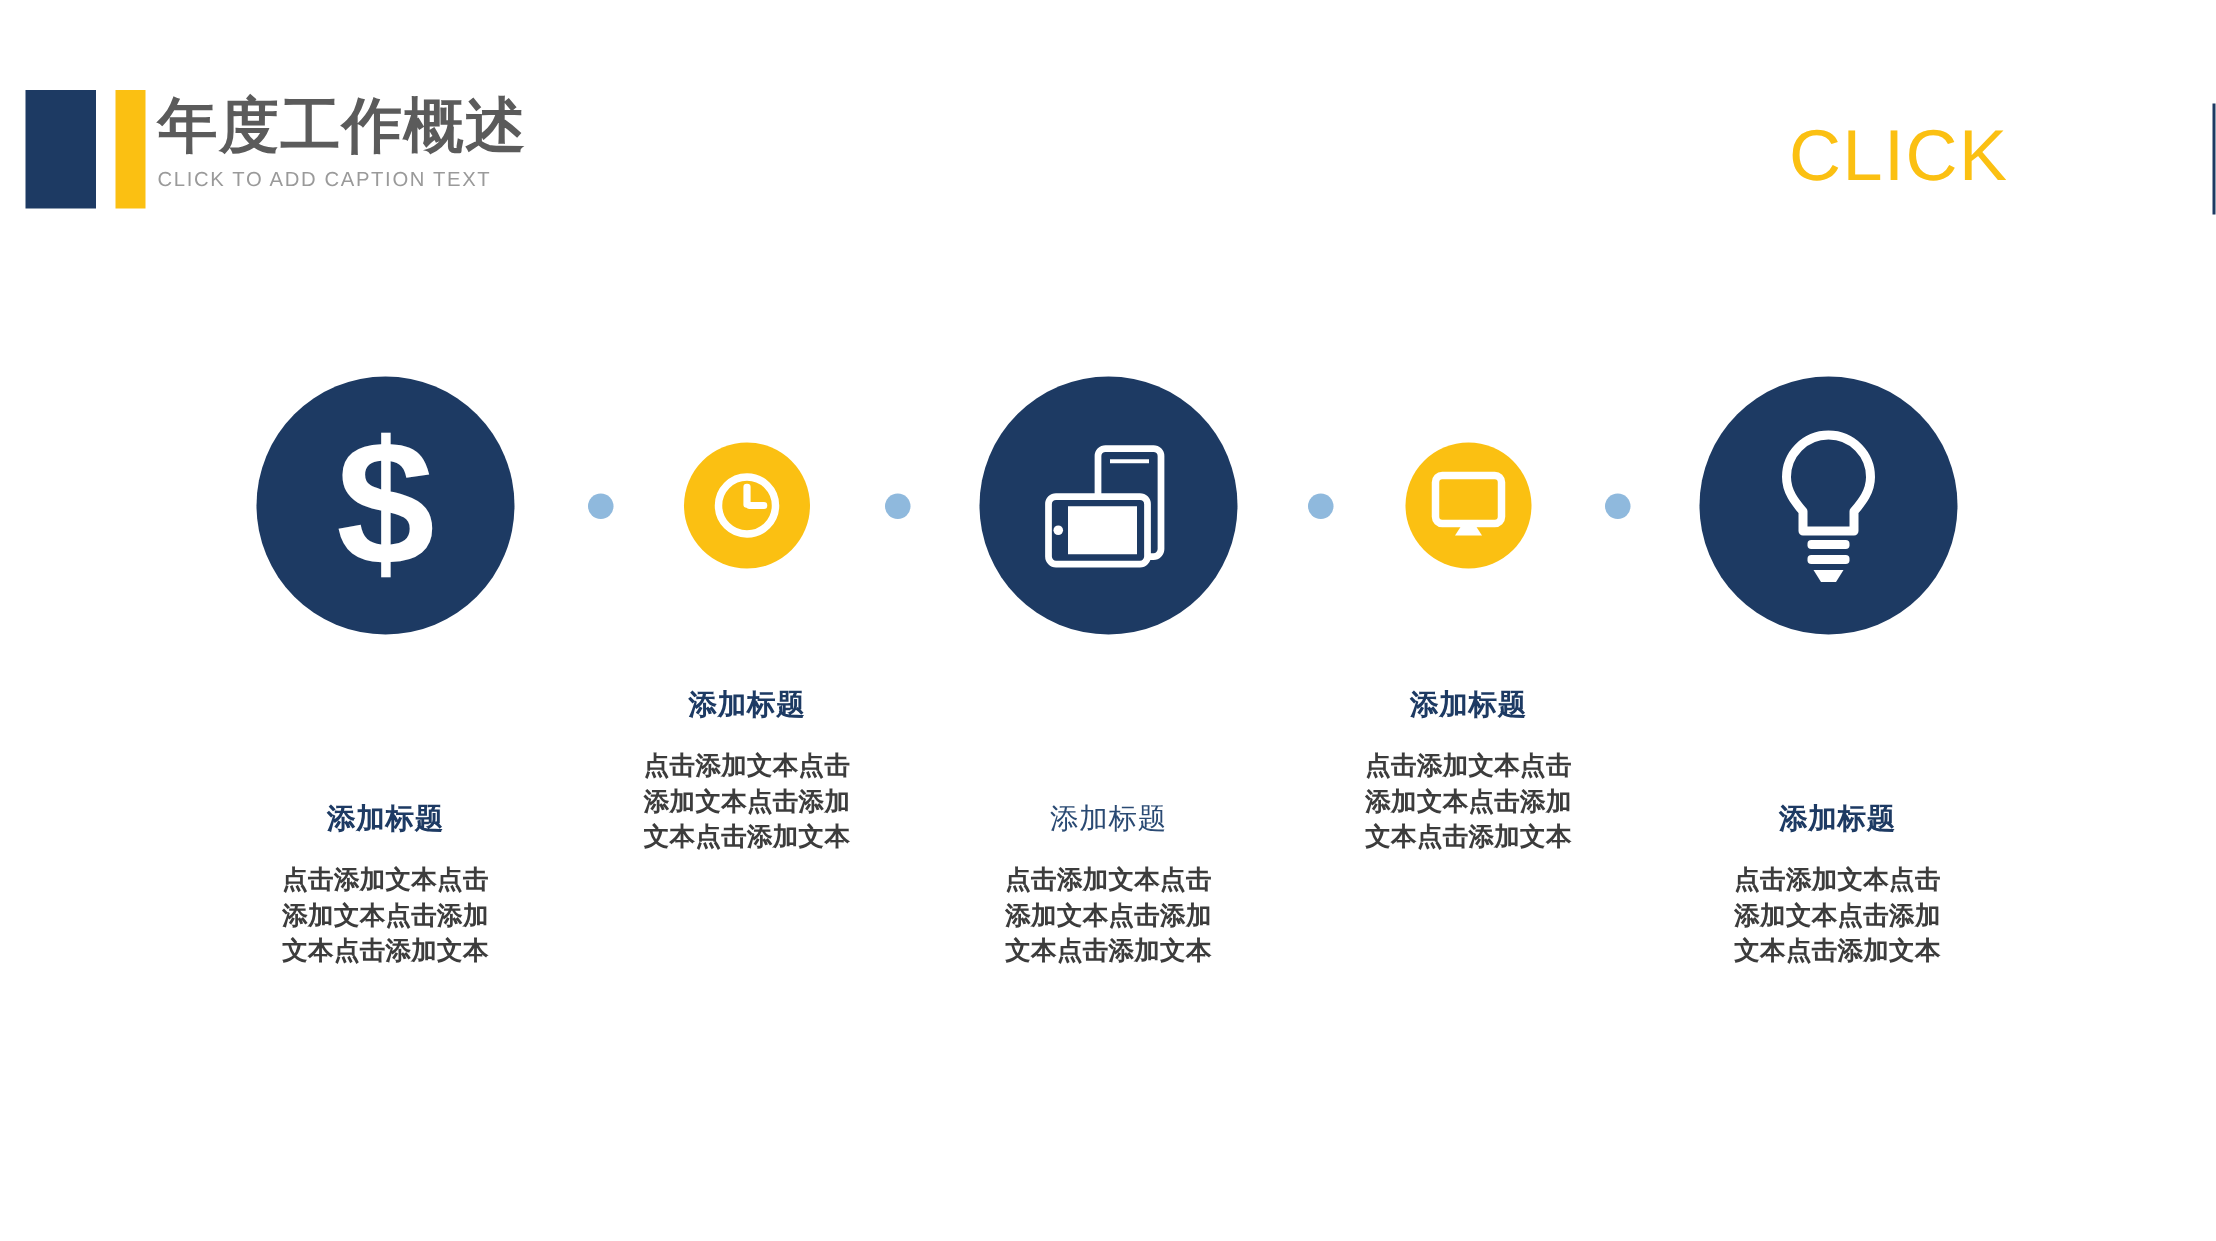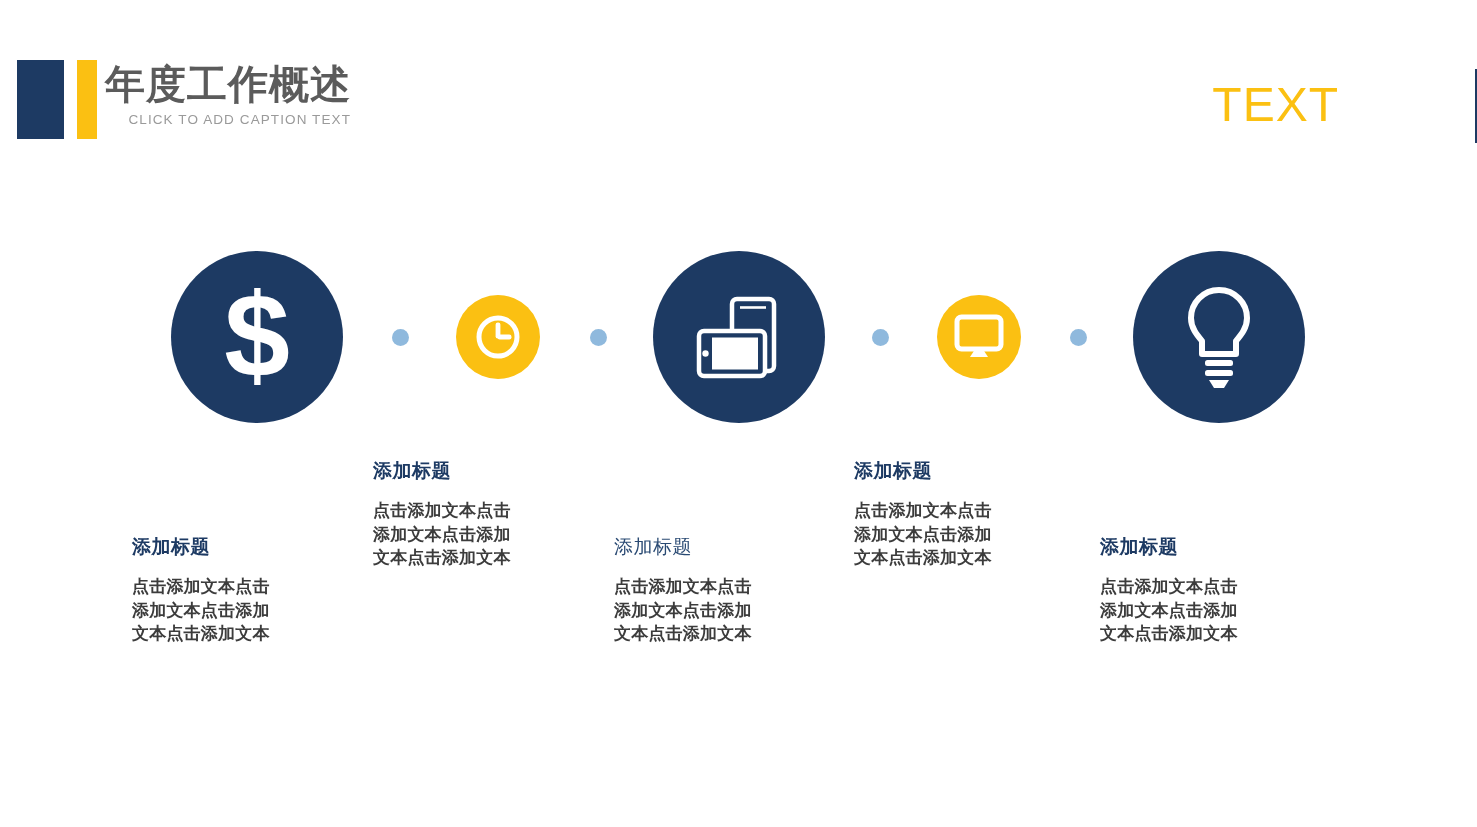--- a/index.html
+++ b/index.html
@@ -53,21 +53,20 @@
     letter-spacing: 1px;
     white-space: nowrap;
   }
   #header-subtitle {
     font-size: 13.5px;
     color: #9a9a9a;
     letter-spacing: 1.1px;
     line-height: 18px;
     white-space: nowrap;
     margin-top: 1px;
-    text-align: right;
   }
   #logo-text {
     position: absolute;
     right: 44px;
     top: 41px;
     font-size: 48px;
     color: #fbc012;
     letter-spacing: 1px;
     line-height: 56px;
     white-space: nowrap;
@@ -113,20 +112,21 @@
     width: 17px;
     height: 17px;
     border-radius: 50%;
     background: #8fb9dd;
   }
 
   
   .caption {
     position: absolute;
     width: 250px;
+    text-align: center;
   }
   .caption-title {
     font-size: 19px;
     font-weight: bold;
     color: #1d3a63;
     line-height: 26px;
     letter-spacing: 0.5px;
   }
   .caption-title.light {
     font-weight: normal;
@@ -144,21 +144,21 @@
 </head>
 <body>
 
 <div id="header">
   <div id="header-left-block"></div>
   <div id="header-accent-bar"></div>
   <div id="header-titles">
     <div id="header-title">年度工作概述</div>
     <div id="header-subtitle">CLICK TO ADD CAPTION TEXT</div>
   </div>
-  <div id="logo-text">TEXT</div>
+  <div id="logo-text">CLICK</div>
   <div id="header-right-block"></div>
 </div>
 
 <div id="timeline">
 
   <div class="node big" style="left:171px; top:251px;">
     <span>
       <svg width="92" height="110" viewBox="0 0 92 110">
         <text x="46" y="94" font-family="'Liberation Sans', sans-serif" font-size="118" font-weight="bold" fill="#ffffff" text-anchor="middle">$</text>
       </svg>

